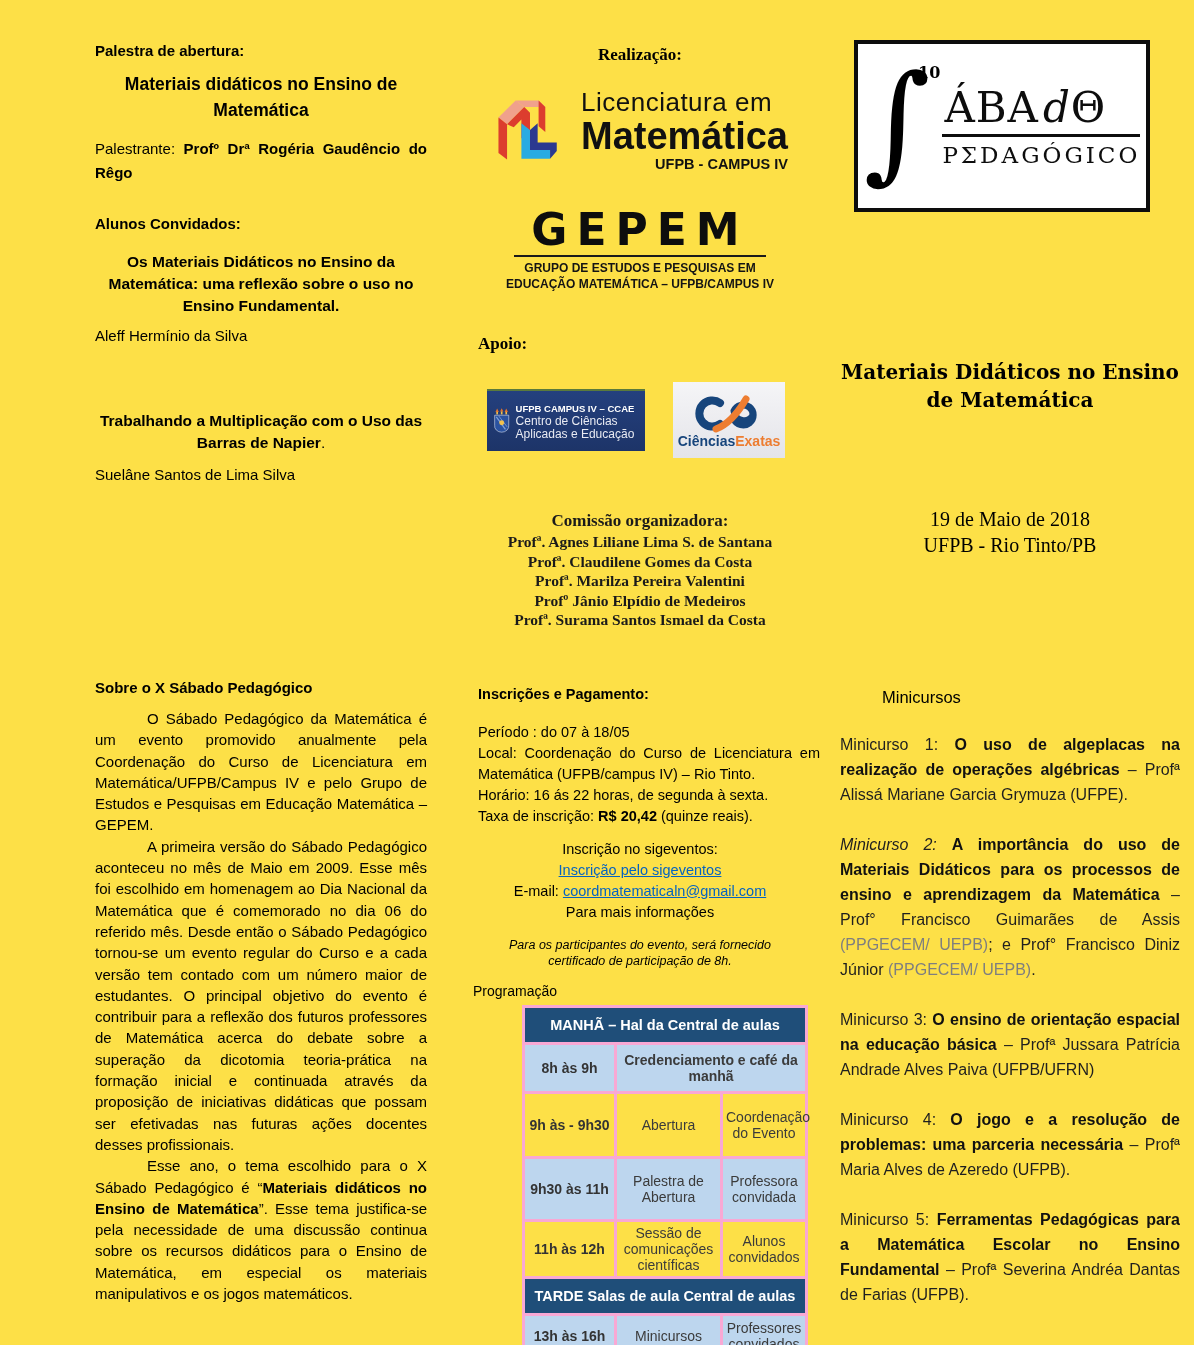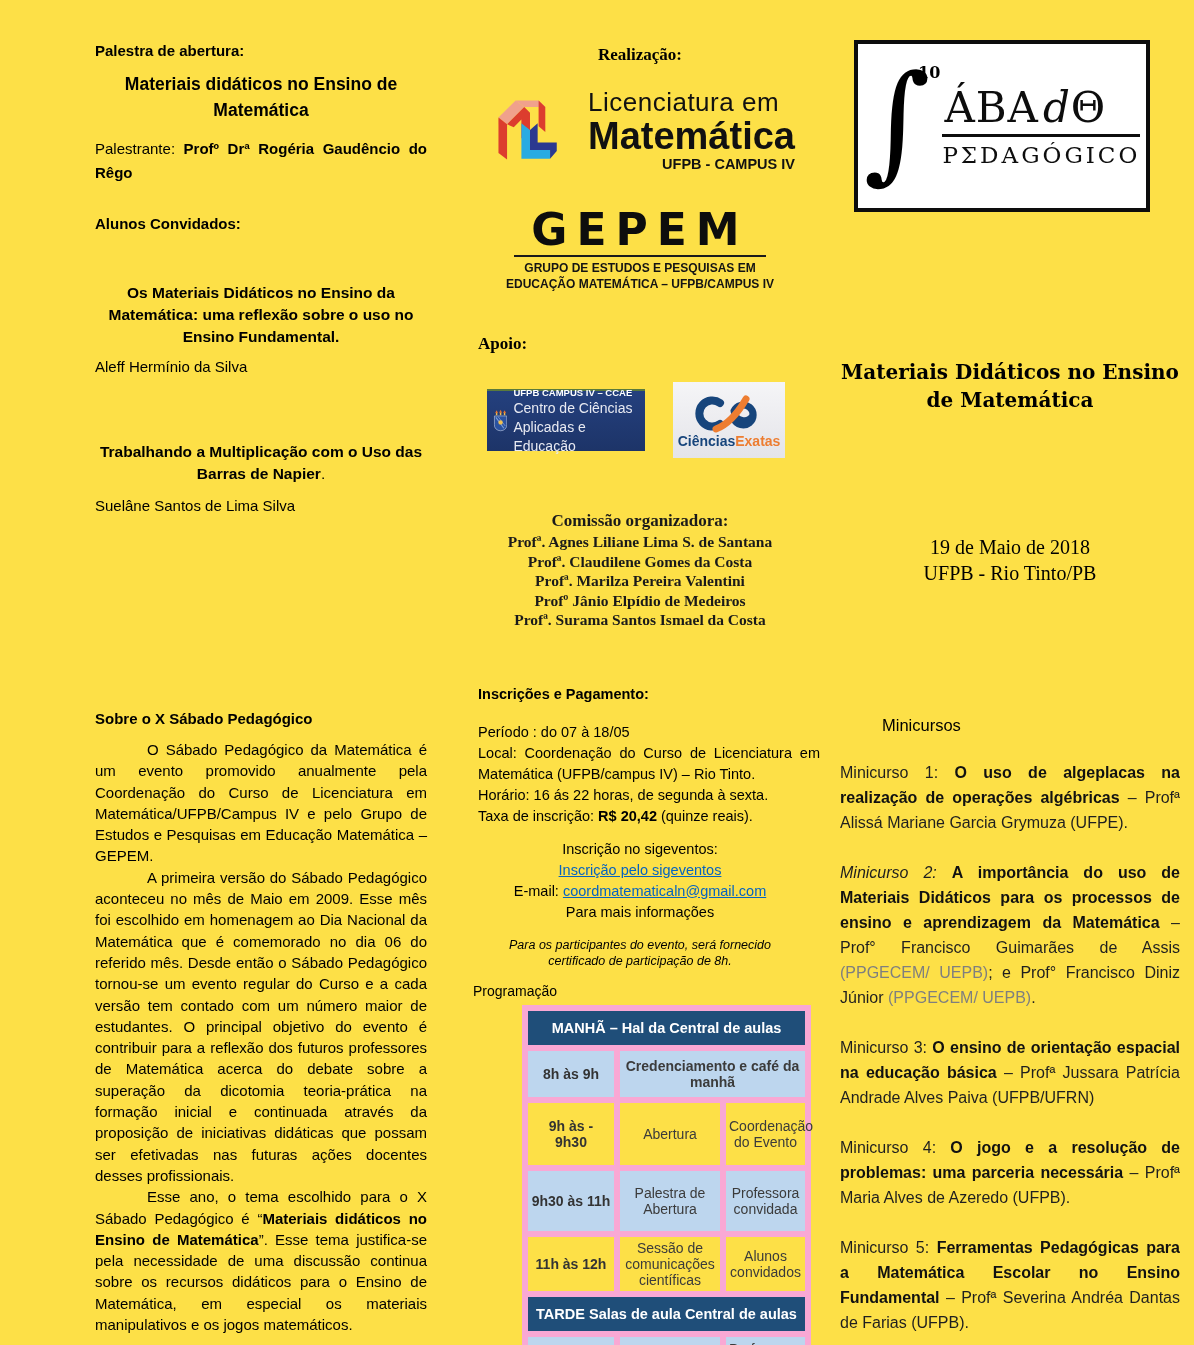--- a/index.html
+++ b/index.html
@@ -11,89 +11,89 @@
   .col-left  { left:95px;  top:42px; width:332px; }
   .col-mid   { left:460px; top:45px; width:360px; }
   .col-right { left:840px; top:40px; width:340px; }
 
   
   .lbl-bold { font-size:15px; font-weight:bold; }
   .opening-title { margin-top:12px; font-size:17.5px; font-weight:bold; text-align:center; line-height:26px; }
   .speaker { margin-top:14px; font-size:15px; text-align:justify; line-height:24px; }
   .speaker b { font-weight:bold; }
   .alunos { margin-top:30px; }
-  .work-title { margin-top:50px; font-size:15.5px; font-weight:bold; text-align:center; line-height:22px; }
+  .work-title { margin-top:19px; font-size:15.5px; font-weight:bold; text-align:center; line-height:22px; }
   .work-title .norm { font-weight:normal; }
   .work2 { margin-top:66px; }
   .author { margin-top:10px; font-size:15px; }
   .author2 { margin-top:12px; }
   .about-head { margin-top:196px; font-size:15px; font-weight:bold; }
   .about p { margin:0; font-size:15px; line-height:21.3px; text-align:justify; text-indent:52px; }
   .about p:first-of-type { margin-top:12px; }
 
   
   .serif-head { font-family:"Liberation Serif", serif; font-weight:bold; font-size:17px; }
   .realizacao { text-align:center; }
   .lm-row { margin-top:22px; margin-left:27px; display:flex; align-items:center; gap:8px; }
-  .lm-text { line-height:1;margin-left:7px; }
+  .lm-text { line-height:1; }
   .lm-l1 { font-size:26px; color:#111; letter-spacing:0.5px; }
   .lm-l2 { font-size:38px; font-weight:bold; color:#111; margin-top:2px; }
   .lm-l3 { font-size:14.5px; font-weight:bold; color:#111; text-align:right; margin-top:2px; }
   .gepem { margin-top:34px; text-align:center; }
   .gepem-name { font-family:"DejaVu Sans", sans-serif; font-size:44px; font-weight:900; letter-spacing:9px; line-height:46px; color:#0d0d0d; }
   .gepem-line { width:252px; border-top:2px solid #1a1a1a; margin:2px auto 3px auto; }
   .gepem-cap { font-size:12px; font-weight:bold; line-height:16px; color:#141414; }
   .apoio { margin-top:42px; margin-left:18px; }
   .logos-row { margin-top:28px; margin-left:27px; display:flex; align-items:center; gap:28px; }
   .ccae {
     width:158px; height:62px; background:linear-gradient(180deg,#24407e,#1d3468);
     border-top:2px solid #5a7a3c; display:flex; align-items:center; padding:0 6px; box-sizing:border-box;
   }
   .ccae-txt { margin-left:6px; color:#fff; }
   .ccae-t1 { font-size:9.5px; font-weight:bold; line-height:13px; }
-  .ccae-t2 { font-size:14px; line-height:19px; color:#e8eaf2; }
+  .ccae-t2 { font-size:12px; line-height:13px; color:#e8eaf2; }
   .ce {
     width:112px; height:76px; background:linear-gradient(180deg,#f5f5f7,#e4e4e9);
     display:flex; flex-direction:column; align-items:center; justify-content:center;
   }
   .ce-caption { font-size:14px; font-weight:bold; line-height:14px; margin-top:1px; }
   .ce-blue { color:#17457c; } .ce-orange { color:#ED7D31; }
   .comissao { margin-top:52px; text-align:center; font-family:"Liberation Serif", serif; font-weight:bold; color:#1a1a1a; }
   .comissao-head { font-size:17px; line-height:22px; }
   .comissao-member { font-size:15.5px; line-height:19.5px; }
   .insc-head { margin-top:56px; margin-left:18px; font-size:14.5px; font-weight:bold; }
   .reg-details { margin-top:20px; margin-left:18px; width:342px; font-size:14.5px; line-height:21px; }
   .reg-details .just { text-align:justify; }
   .sig-block { margin-top:12px; text-align:center; font-size:14.5px; line-height:21px; }
   a.link { color:#0563C1; text-decoration:underline; }
   .cert-note { margin:14px auto 0 auto; width:312px; text-align:center; font-style:italic; font-size:12.5px; line-height:16px; }
   .prog-label { margin-top:14px; margin-left:13px; font-size:14px; }
   table.program { margin-top:6px; margin-left:62px; border-collapse:collapse; width:283px; font-size:14px; color:#3b3b3b; text-align:center; table-layout:fixed; }
-  table.program td { border:6px solid #f9a8d4; padding:3px 3px; vertical-align:middle; }
+  table.program td { border:3px solid #f9a8d4; padding:3px 3px; vertical-align:middle; }
   .th-dark { background:#1F4E79; color:#fff !important; font-weight:bold; font-size:14.5px; height:28px; }
   .row-lt td { background:#BDD6EE; }
   .t-time { font-weight:bold; color:#333; }
   col.c-time { width:92px; } col.c-act { width:106px; } col.c-who { width:85px; }
   tr.r1 td { height:40px; } tr.r2 td { height:56px; } tr.r3 td { height:54px; }
   tr.r4 td { height:46px; } tr.r5 td { height:34px; }
 
   
   .sabado-box {
     margin-left:14px; width:288px; height:164px; border:4px solid #0d0d0d; background:#fff;
     display:flex; align-items:center; justify-content:center;
   }
   .sabado-int-wrap { position:relative; }
   .sabado-integral { font-family:"DejaVu Serif", serif; font-size:128px; line-height:110px; display:block; transform:translateY(-4px); }
   .sabado-limit { position:absolute; top:-8px; right:-10px; font-size:16px; font-weight:bold; font-family:"DejaVu Serif", serif; }
   .sabado-words { margin-left:12px; font-family:"DejaVu Serif", serif; color:#0d0d0d; }
   .sabado-top { font-size:42px; line-height:46px; letter-spacing:1px; border-bottom:3px solid #0d0d0d; padding:0 6px 3px 2px; }
   .sabado-top .sd-d { font-style:italic; margin-left:4px; }
   .sabado-bottom { font-size:23px; letter-spacing:3px; text-align:center; padding-top:5px; }
   .event-title { margin-top:146px; font-family:"DejaVu Serif", serif; font-weight:bold; font-size:20px; text-align:center; line-height:28px; }
-  .event-when { margin-top:120px; font-family:"Liberation Serif", serif; font-size:20px; text-align:center; line-height:26px; }
+  .event-when { margin-top:92px; font-family:"Liberation Serif", serif; font-size:20px; text-align:center; line-height:26px; }
   .mini-head { margin-top:130px; margin-left:42px; font-size:16.5px; }
   .mini { margin-top:25px; font-size:16px; line-height:25px; text-align:justify; color:#1f1f1f; }
   .mini b { font-weight:bold; color:#111; }
   .mini .ital { font-style:italic; }
   .mini .gray { color:#7f7f7f; }
 </style>
 </head>
 <body>
 
 <div class="page">

